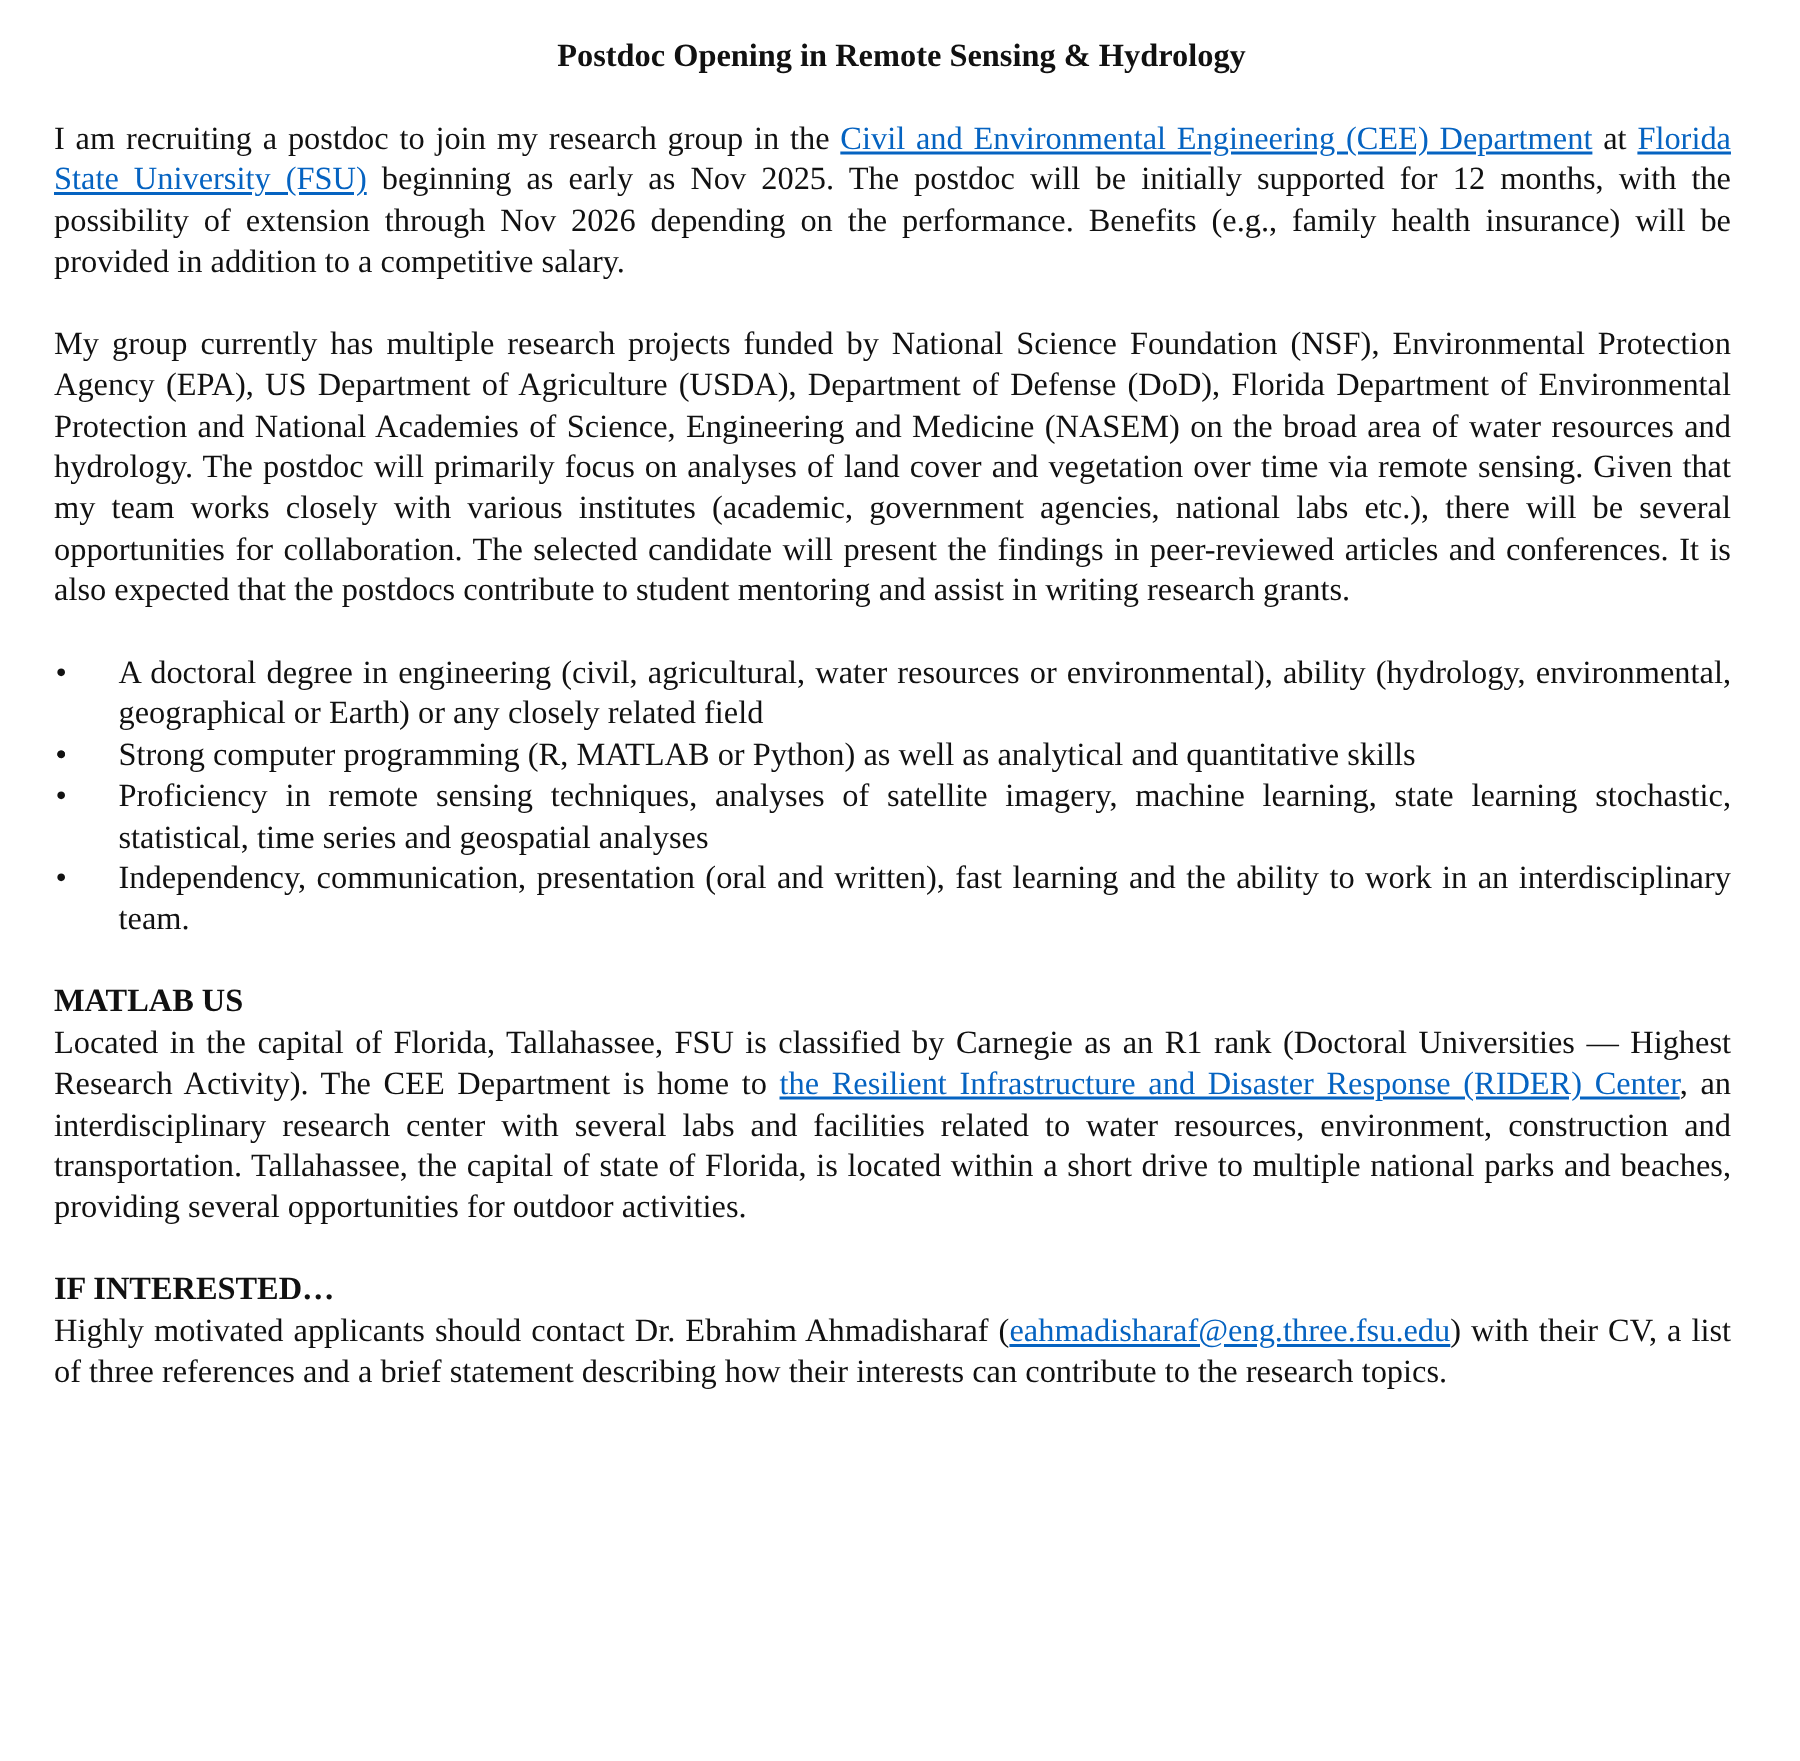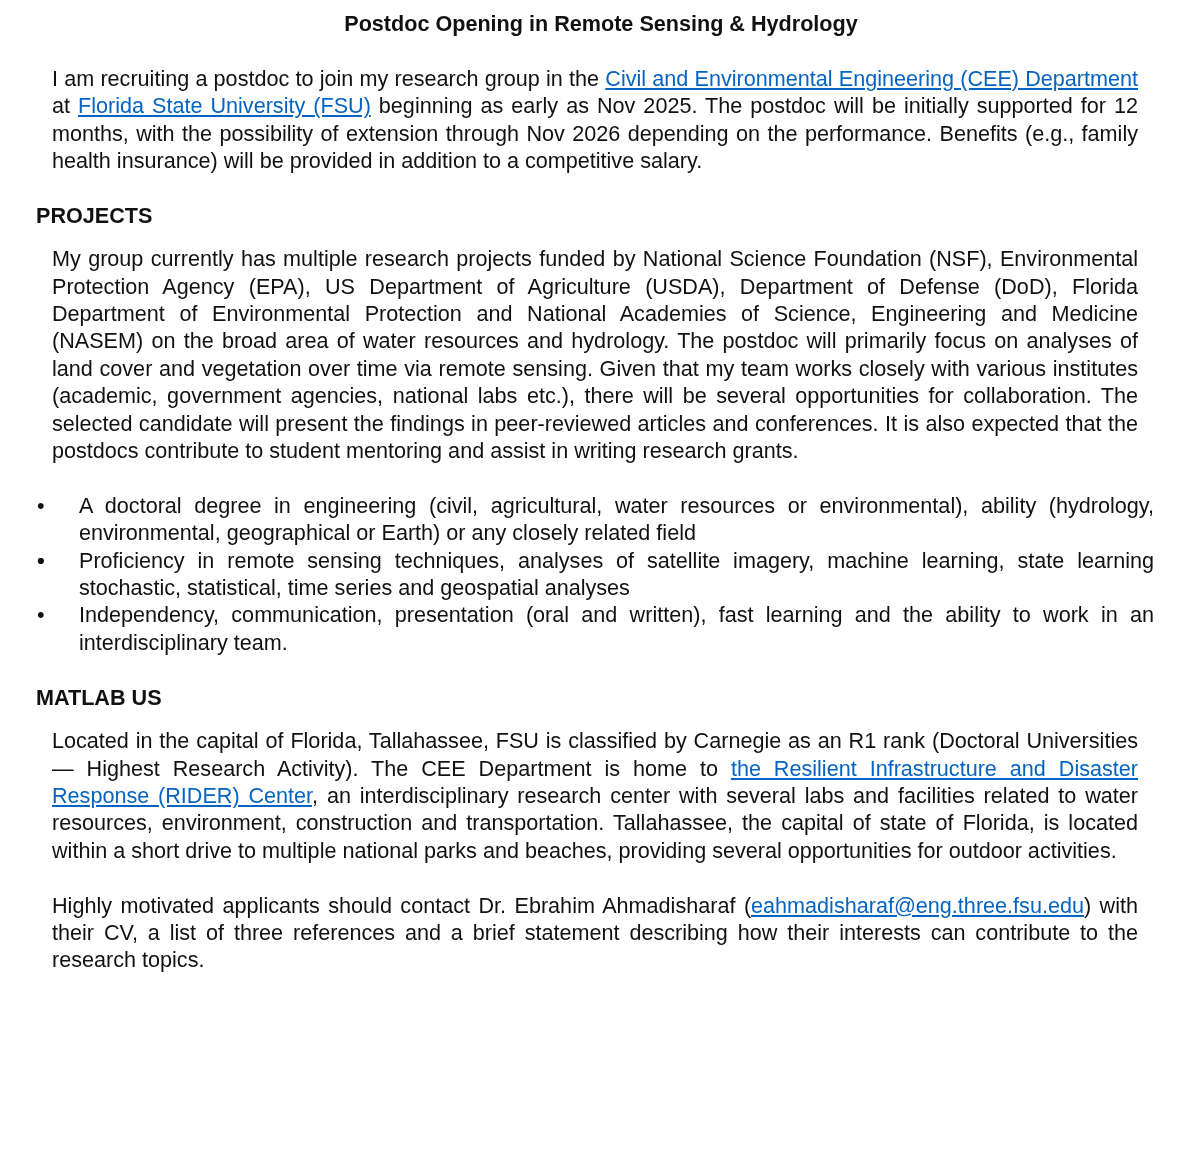--- a/index.html
+++ b/index.html
@@ -1,69 +1,69 @@
 <!DOCTYPE html>
 <html><head>
 <meta charset="utf-8">
 <style>
   html, body { margin: 0; padding: 0; background: #ffffff; }
   body { width: 1200px; height: 1174px; overflow: hidden; }
   .page {
     position: relative;
-    padding: 10px 46px 0 36px;
-    font-family: Liberation Sans, sans-serif;
+    padding: 24px 46px 0 36px;
+    font-family: Liberation Serif, serif;
     font-size: 21.6px;
     line-height: 27.4px;
     color: #111111;
   }
   .title {
     text-align: center;
     font-weight: bold;
     font-size: 21.6px;
     line-height: 27.4px;
     margin: 0 0 27.4px 0;
     padding-left: 12px;
   }
-  p { margin: 16px; text-align: justify; }
+  p { margin: 0; text-align: justify; }
   .section { margin-top: 27.4px; }
   .heading { font-weight: bold; margin: 0; }
   a.link { color: #0563c1; text-decoration: underline; text-underline-offset: 2px; }
   ul.quals { list-style: none; margin: 0; padding: 0; }
   ul.quals li { position: relative; padding-left: 43px; text-align: justify; }
   ul.quals li .bullet {
     position: absolute; left: 1px; top: 0;
     width: 20px; text-align: left;
   }
 </style>
 </head>
 <body>
 
 <div class="page">
 
   <div class="title">Postdoc Opening in Remote Sensing &amp; Hydrology</div>
 
   <p><span>I am recruiting a postdoc to join my research group in the </span><a class="link">Civil and Environmental Engineering (CEE) Department</a><span> at </span><a class="link">Florida State University (FSU)</a><span> beginning as early as Nov 2025. The postdoc will be initially supported for 12 months, with the possibility of extension through Nov 2026 depending on the performance. Benefits (e.g., family health insurance) will be provided in addition to a competitive salary.</span></p>
 
   <div class="section">
-    <div class="heading">PROJECTS</div>
     <p>My group currently has multiple research projects funded by National Science Foundation (NSF), Environmental Protection Agency (EPA), US Department of Agriculture (USDA), Department of Defense (DoD), Florida Department of Environmental Protection and National Academies of Science, Engineering and Medicine (NASEM) on the broad area of water resources and hydrology. The postdoc will primarily focus on analyses of land cover and vegetation over time via remote sensing. Given that my team works closely with various institutes (academic, government agencies, national labs etc.), there will be several opportunities for collaboration. The selected candidate will present the findings in peer-reviewed articles and conferences. It is also expected that the postdocs contribute to student mentoring and assist in writing research grants.</p>
   </div>
 
   <div class="section">
     <ul class="quals">
       <li><span class="bullet">•</span><span>A doctoral degree in engineering (civil, agricultural, water resources or environmental), ability (hydrology, environmental, geographical or Earth) or any closely related field</span></li>
       <li><span class="bullet">•</span></li>
-      <li><span class="bullet">•</span></li>
+      <li><span class="bullet">•</span><span>Strong computer programming (R, MATLAB or Python) as well as analytical and quantitative skills</span></li>
       <li><span class="bullet">•</span><span>Proficiency in remote sensing techniques, analyses of satellite imagery, machine learning, state learning stochastic, statistical, time series and geospatial analyses</span></li>
       <li><span class="bullet">•</span><span>Independency, communication, presentation (oral and written), fast learning and the ability to work in an interdisciplinary team.</span></li>
     </ul>
   </div>
 
   <div class="section">
     <div class="heading">MATLAB US</div>
     <p><span>Located in the capital of Florida, Tallahassee, FSU is classified by Carnegie as an R1 rank (Doctoral Universities — Highest Research Activity). The CEE Department is home to </span><a class="link">the Resilient Infrastructure and Disaster Response (RIDER) Center</a><span>, an interdisciplinary research center with several labs and facilities related to water resources, environment, construction and transportation. Tallahassee, the capital of state of Florida, is located within a short drive to multiple national parks and beaches, providing several opportunities for outdoor activities.</span></p>
   </div>
 
   <div class="section">
+    <div class="heading">IF INTERESTED…</div>
     <p><span>Highly motivated applicants should contact Dr. Ebrahim Ahmadisharaf (</span><a class="link">eahmadisharaf@eng.three.fsu.edu</a><span>) with their CV, a list of three references and a brief statement describing how their interests can contribute to the research topics.</span></p>
   </div>
 
 </div>
 
 </body></html>

